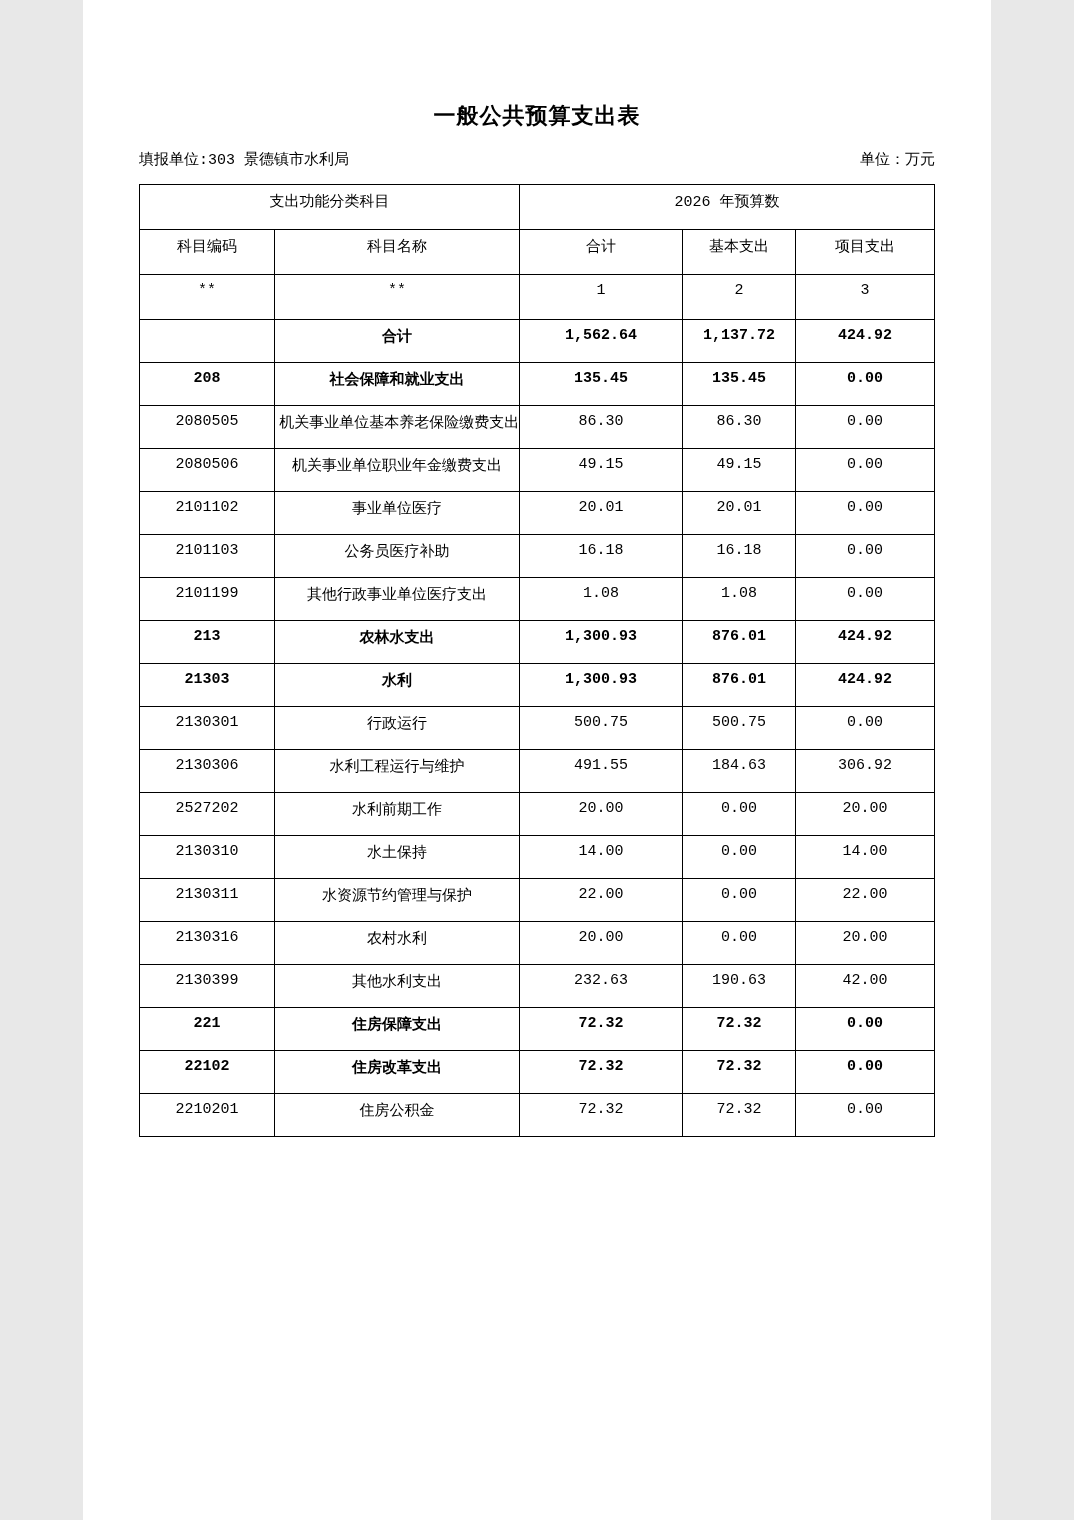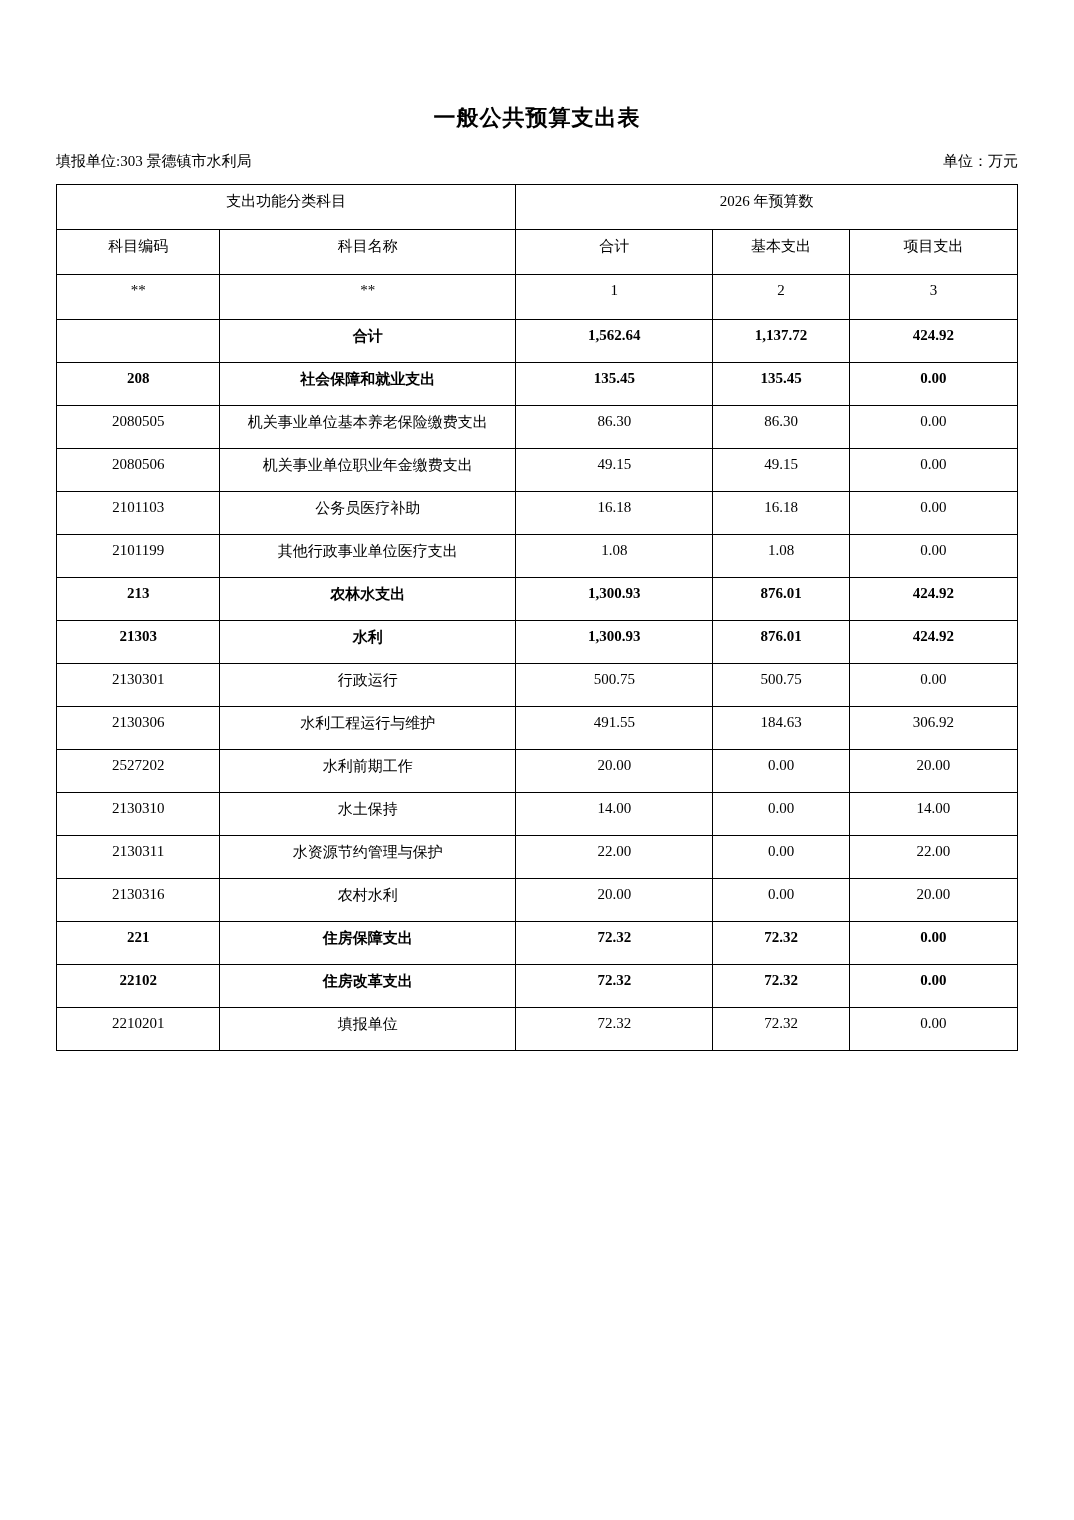--- a/index.html
+++ b/index.html
@@ -1,23 +1,23 @@
 <!DOCTYPE html>
 <html><head>
 <meta charset="utf-8">
 <style>
   * { margin: 0; padding: 0; box-sizing: border-box; }
   html, body { background: #e8e8e8; }
   .page {
     position: relative;
-    width: 1074px;
+    width: 908px;
     height: 1520px;
     margin: 0 auto;
     background: #ffffff;
-    font-family: Liberation Serif, serif;
+    font-family: Liberation Mono, monospace;
     color: #000000;
     overflow: hidden;
   }
   .content {
     padding: 0 56px;
   }
   .doc-title {
     padding-top: 103px;
     text-align: center;
     font-size: 22px;
@@ -123,20 +123,27 @@
             <td>0.00</td>
           </tr>
           <tr>
             <td>2080506</td>
             <td>机关事业单位职业年金缴费支出</td>
             <td>49.15</td>
             <td>49.15</td>
             <td>0.00</td>
           </tr>
           <tr>
+            <td>2101102</td>
+            <td>事业单位医疗</td>
+            <td>20.01</td>
+            <td>20.01</td>
+            <td>0.00</td>
+          </tr>
+          <tr>
             <td>2101103</td>
             <td>公务员医疗补助</td>
             <td>16.18</td>
             <td>16.18</td>
             <td>0.00</td>
           </tr>
           <tr>
             <td>2101199</td>
             <td>其他行政事业单位医疗支出</td>
             <td>1.08</td>
@@ -192,37 +199,44 @@
             <td>0.00</td>
             <td>22.00</td>
           </tr>
           <tr>
             <td>2130316</td>
             <td>农村水利</td>
             <td>20.00</td>
             <td>0.00</td>
             <td>20.00</td>
           </tr>
+          <tr>
+            <td>2130399</td>
+            <td>其他水利支出</td>
+            <td>232.63</td>
+            <td>190.63</td>
+            <td>42.00</td>
+          </tr>
           <tr class="bold">
             <td>221</td>
             <td>住房保障支出</td>
             <td>72.32</td>
             <td>72.32</td>
             <td>0.00</td>
           </tr>
           <tr class="bold">
             <td>22102</td>
             <td>住房改革支出</td>
             <td>72.32</td>
             <td>72.32</td>
             <td>0.00</td>
           </tr>
           <tr>
             <td>2210201</td>
-            <td>填报单位</td>
+            <td>住房公积金</td>
             <td>72.32</td>
             <td>72.32</td>
             <td>0.00</td>
           </tr>
         </tbody>
     </table>
 
   </div>
 </div>
 

